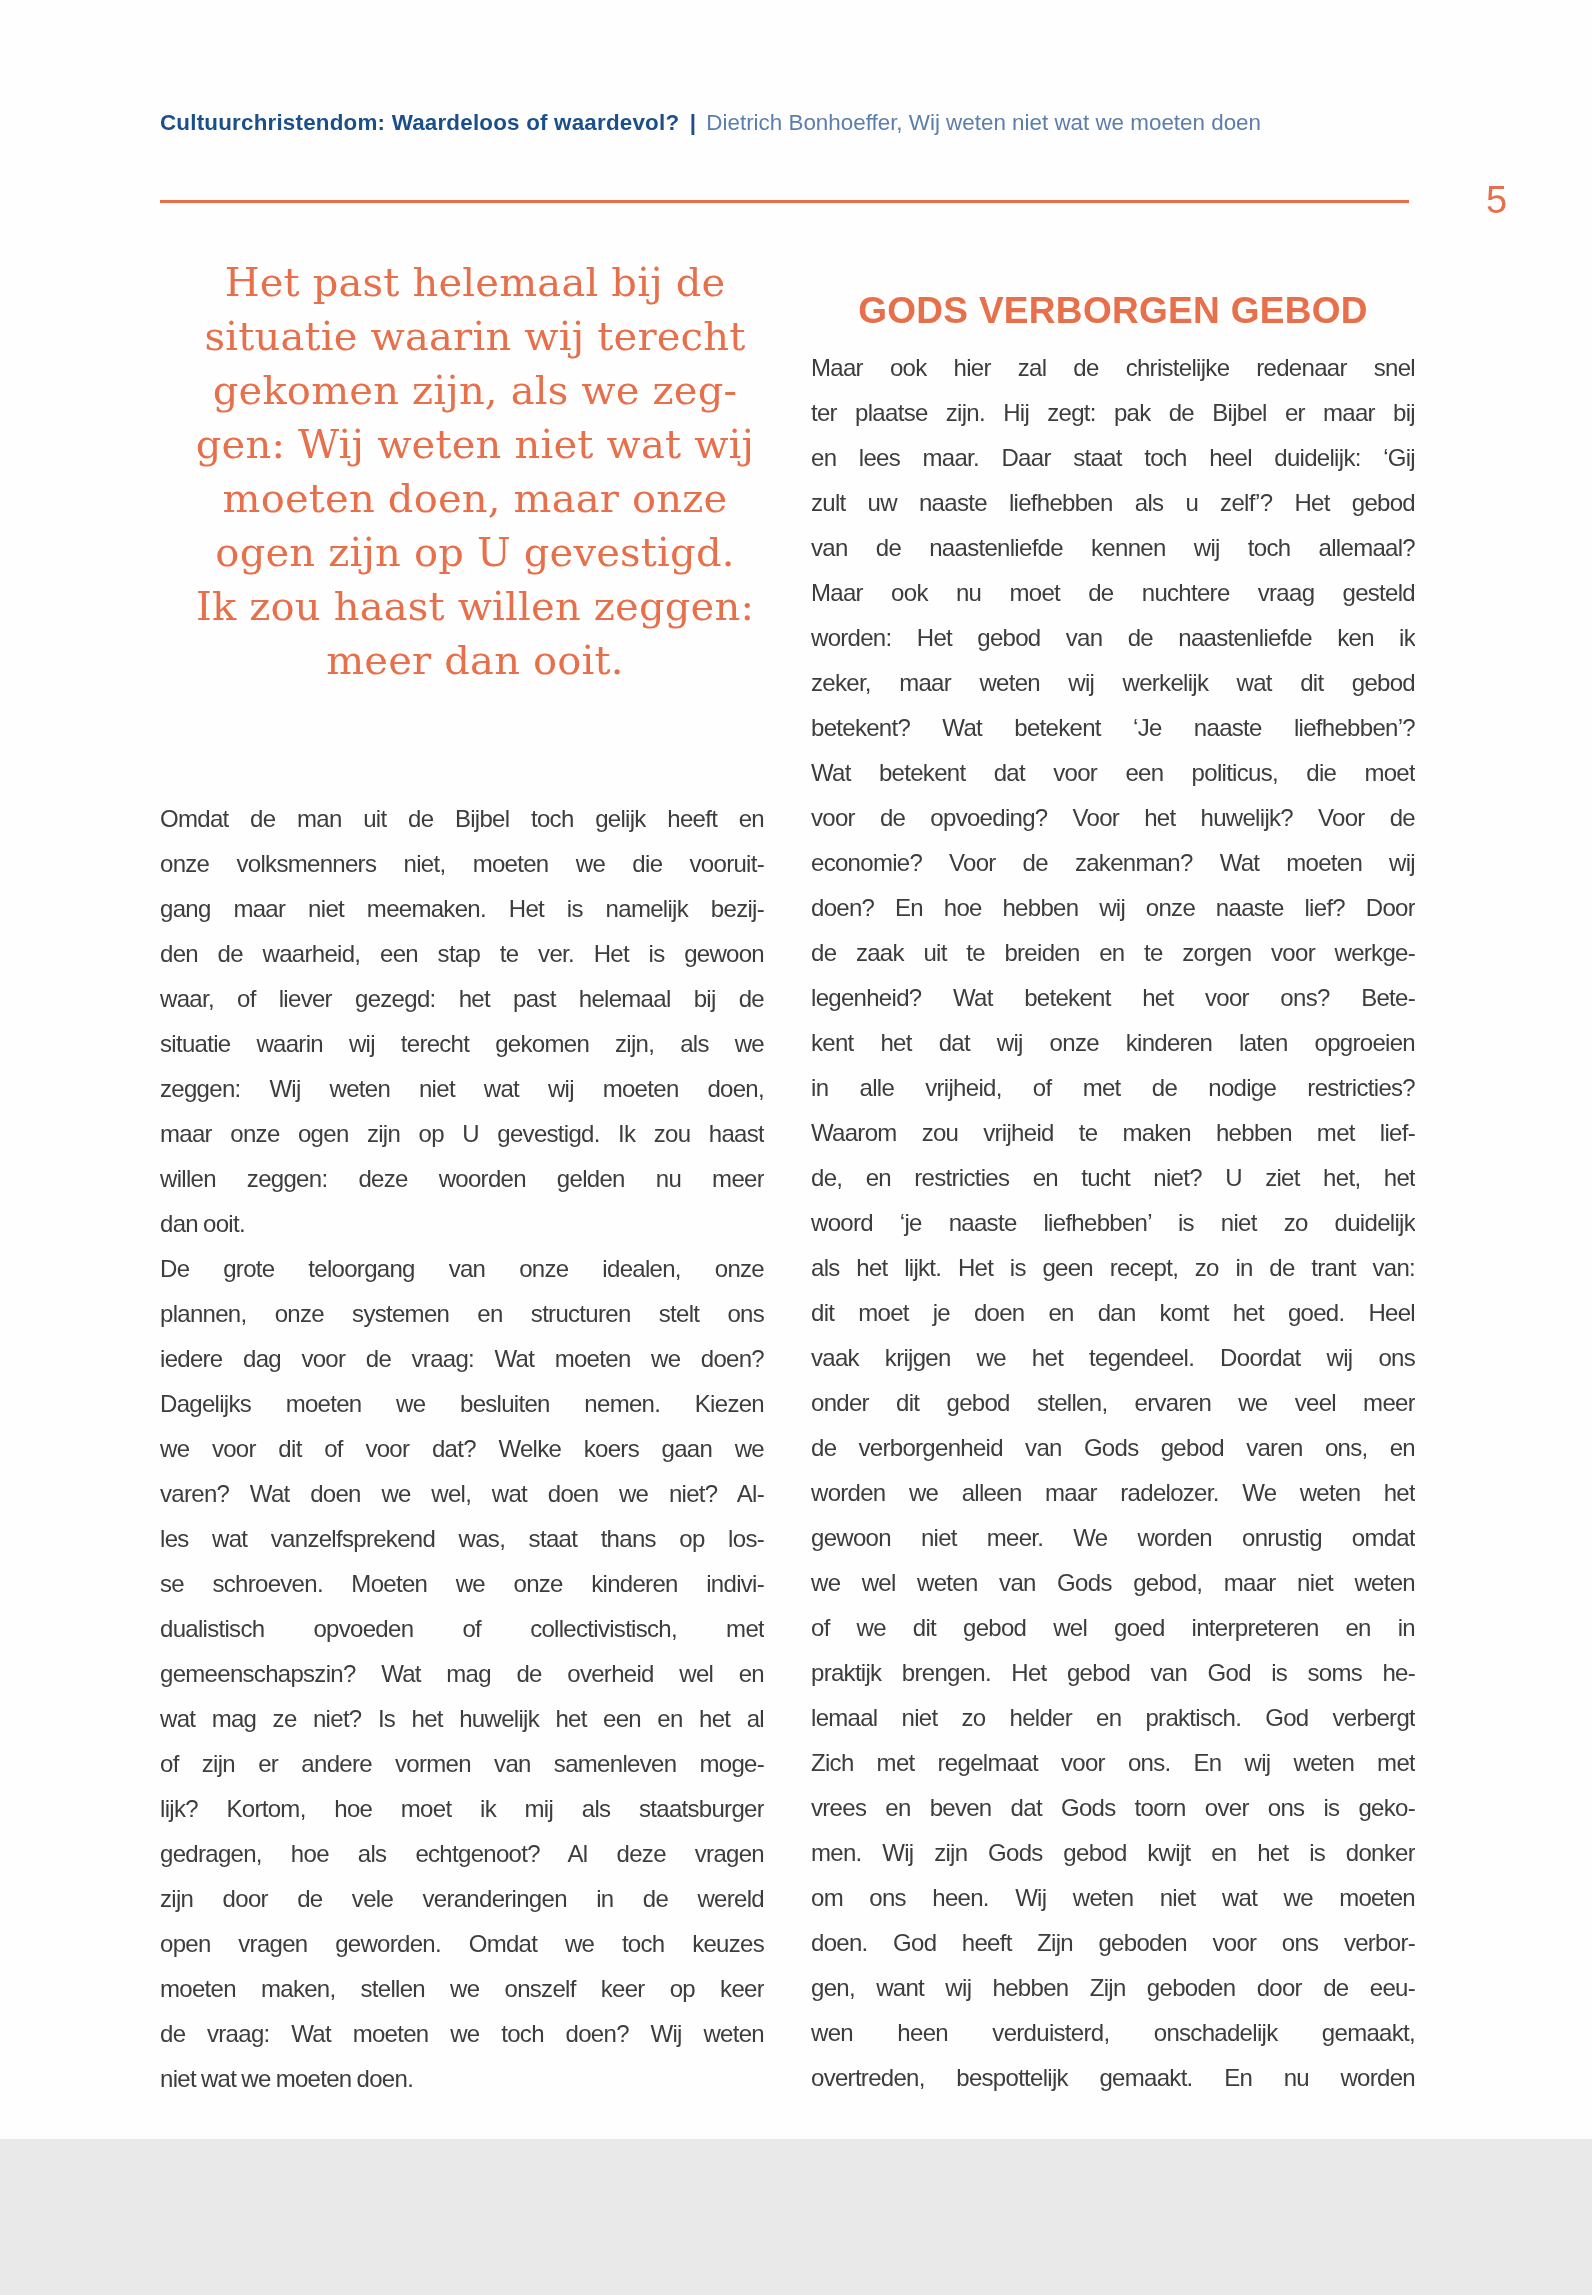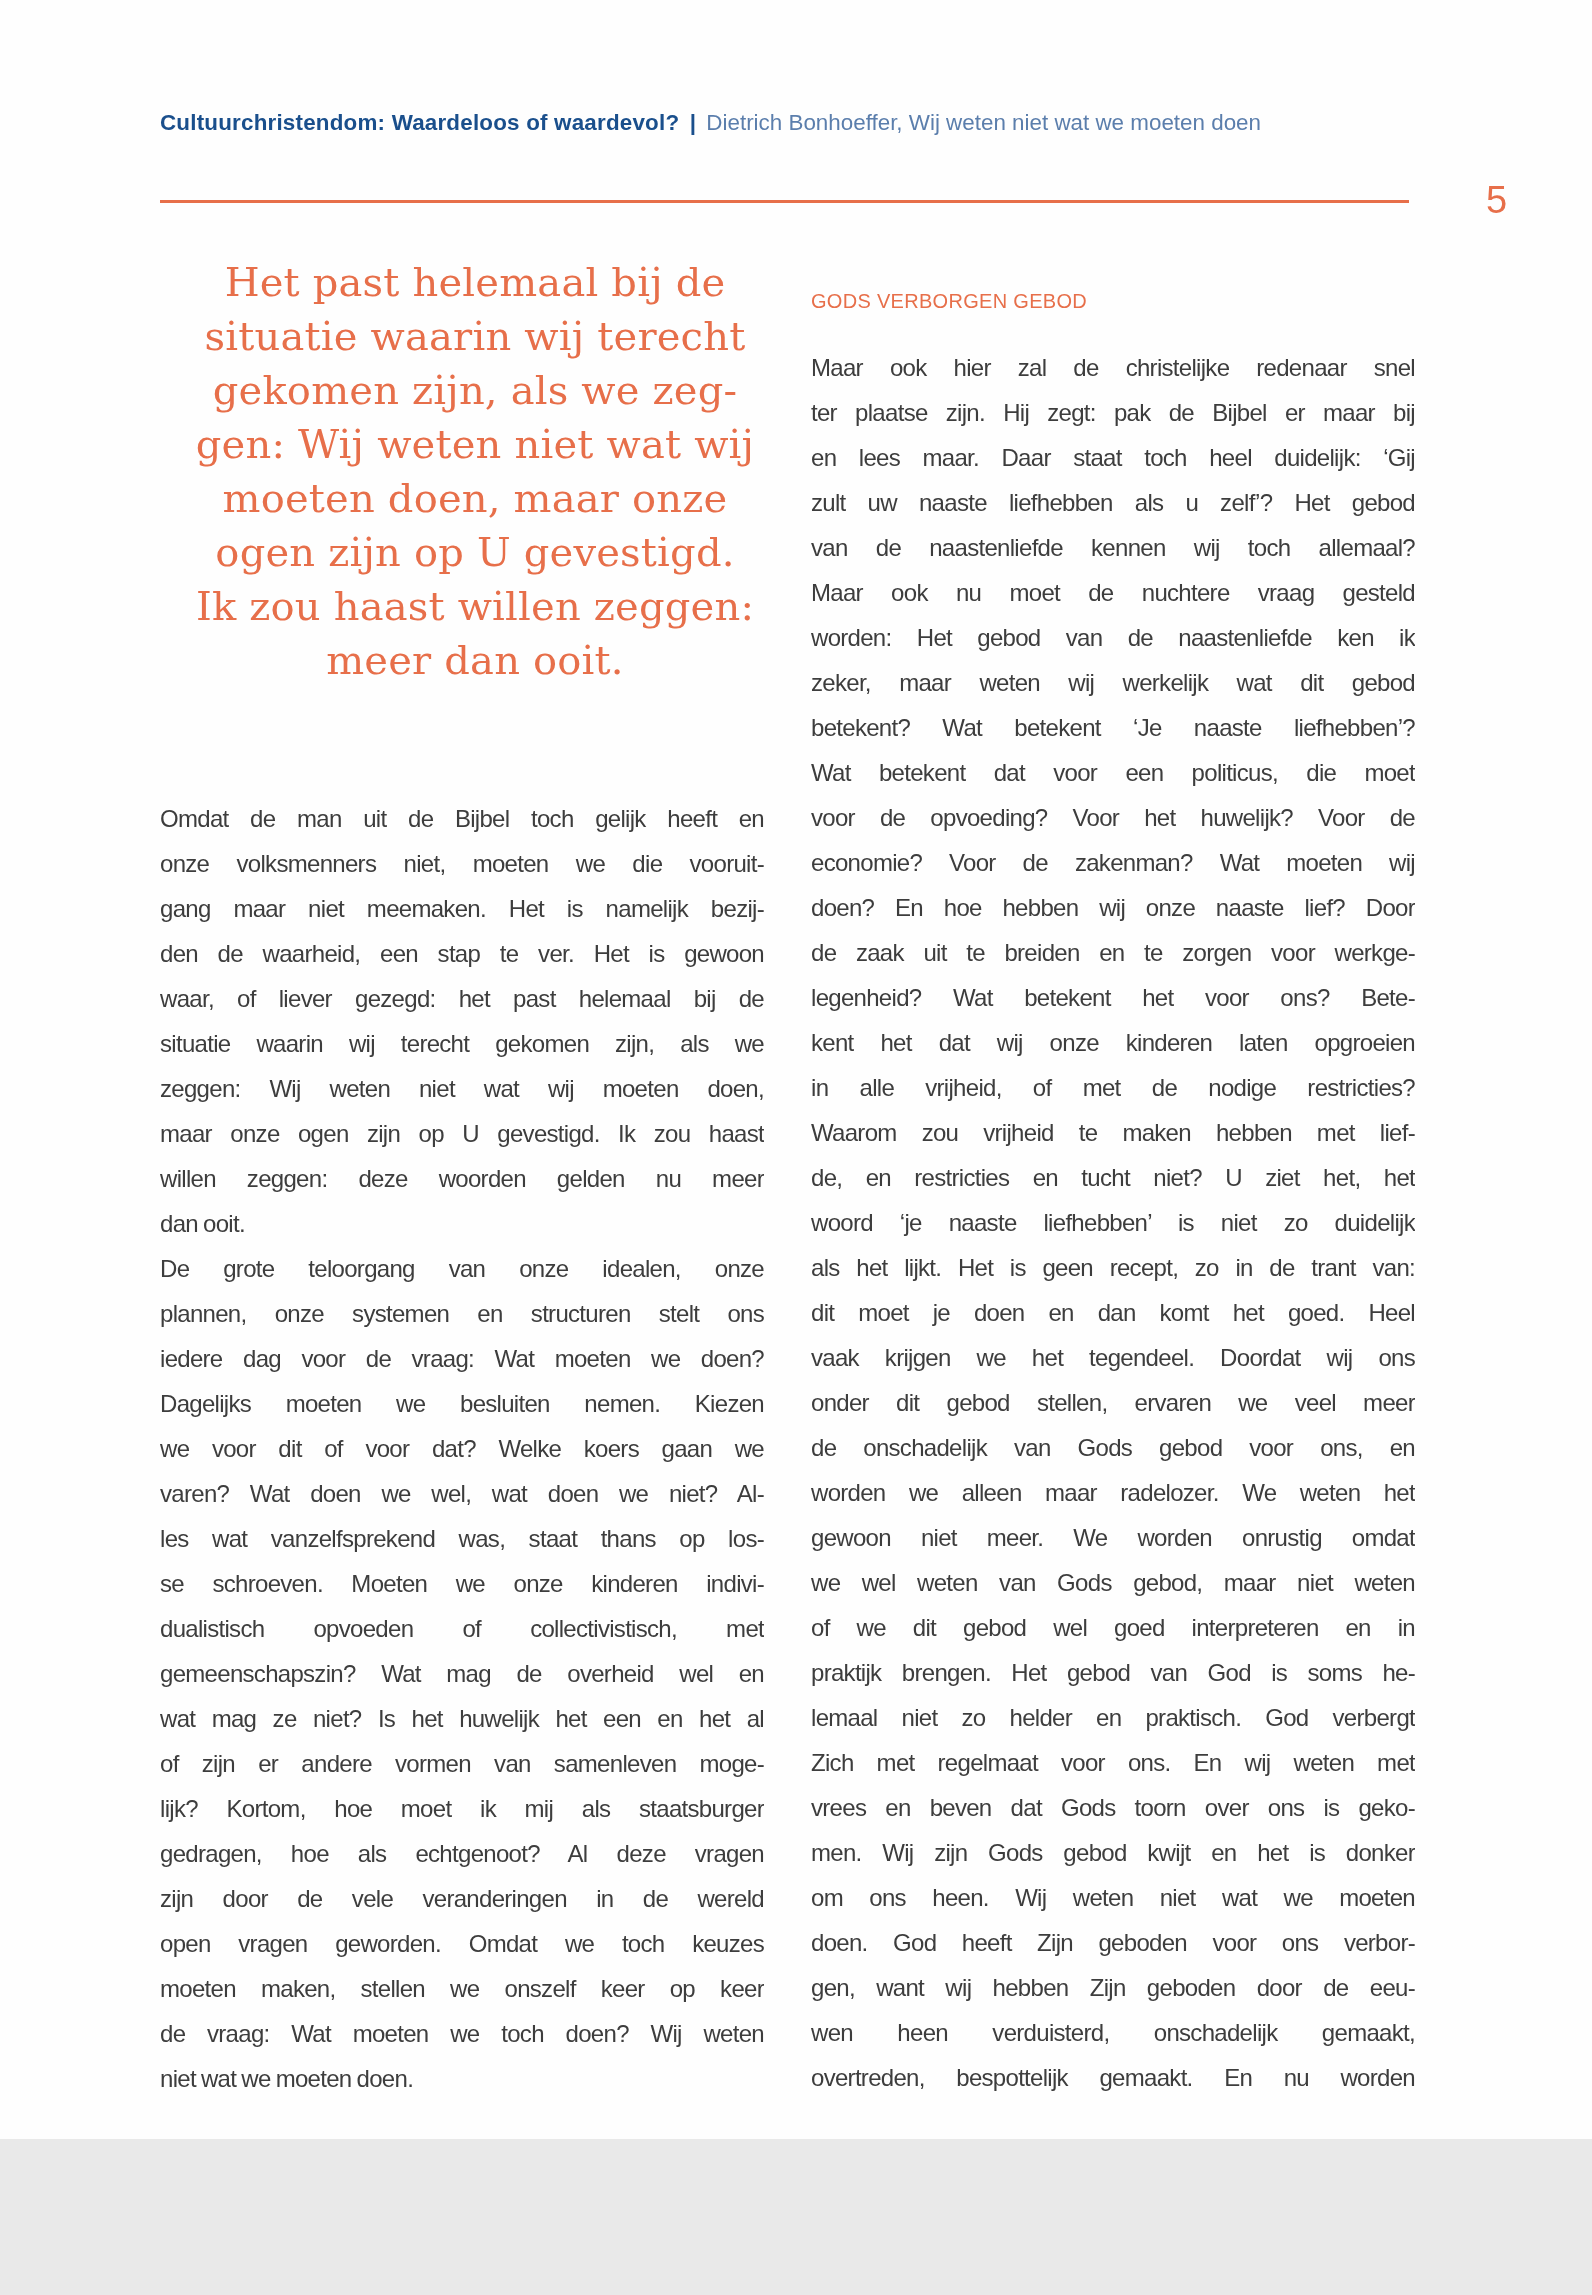--- a/index.html
+++ b/index.html
@@ -59,24 +59,25 @@
     position: absolute;
     left: 160px;
     top: 796px;
     width: 604px;
   }
   .right-heading {
     position: absolute;
     left: 811px;
     top: 290px;
     width: 604px;
-    font-size: 20px;
-    font-weight: normal;
+    font-size: 37px;
+    font-weight: bold;
     letter-spacing: 0.3px;
     color: var(--accent-orange, #E76F4A);
+    text-align: center;
   }
   .right-body {
     position: absolute;
     left: 811px;
     top: 345px;
     width: 604px;
   }
   .para .tline {
     font-size: 24px;
     line-height: 45px;
@@ -184,21 +185,21 @@
         <div class="tline just">legenheid? Wat betekent het voor ons? Bete-</div>
         <div class="tline just">kent het dat wij onze kinderen laten opgroeien</div>
         <div class="tline just">in alle vrijheid, of met de nodige restricties?</div>
         <div class="tline just">Waarom zou vrijheid te maken hebben met lief-</div>
         <div class="tline just">de, en restricties en tucht niet? U ziet het, het</div>
         <div class="tline just">woord ‘je naaste liefhebben’ is niet zo duidelijk</div>
         <div class="tline just">als het lijkt. Het is geen recept, zo in de trant van:</div>
         <div class="tline just">dit moet je doen en dan komt het goed. Heel</div>
         <div class="tline just">vaak krijgen we het tegendeel. Doordat wij ons</div>
         <div class="tline just">onder dit gebod stellen, ervaren we veel meer</div>
-        <div class="tline just">de onschadelijk van Gods gebod voor ons, en</div>
+        <div class="tline just">de verborgenheid van Gods gebod varen ons, en</div>
         <div class="tline just">worden we alleen maar radelozer. We weten het</div>
         <div class="tline just">gewoon niet meer. We worden onrustig omdat</div>
         <div class="tline just">we wel weten van Gods gebod, maar niet weten</div>
         <div class="tline just">of we dit gebod wel goed interpreteren en in</div>
         <div class="tline just">praktijk brengen. Het gebod van God is soms he-</div>
         <div class="tline just">lemaal niet zo helder en praktisch. God verbergt</div>
         <div class="tline just">Zich met regelmaat voor ons. En wij weten met</div>
         <div class="tline just">vrees en beven dat Gods toorn over ons is geko-</div>
         <div class="tline just">men. Wij zijn Gods gebod kwijt en het is donker</div>
         <div class="tline just">om ons heen. Wij weten niet wat we moeten</div>

